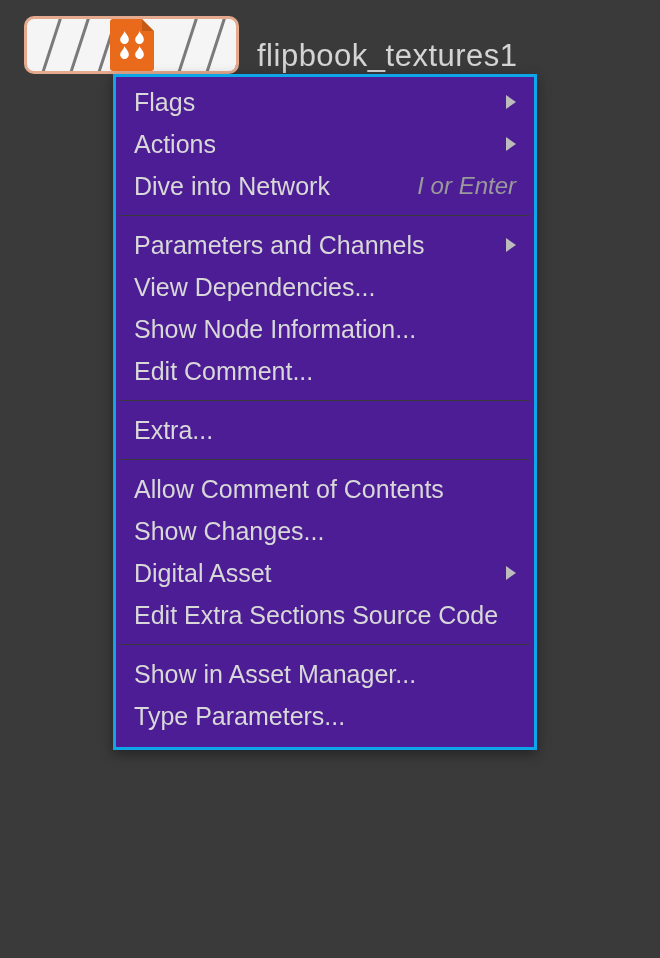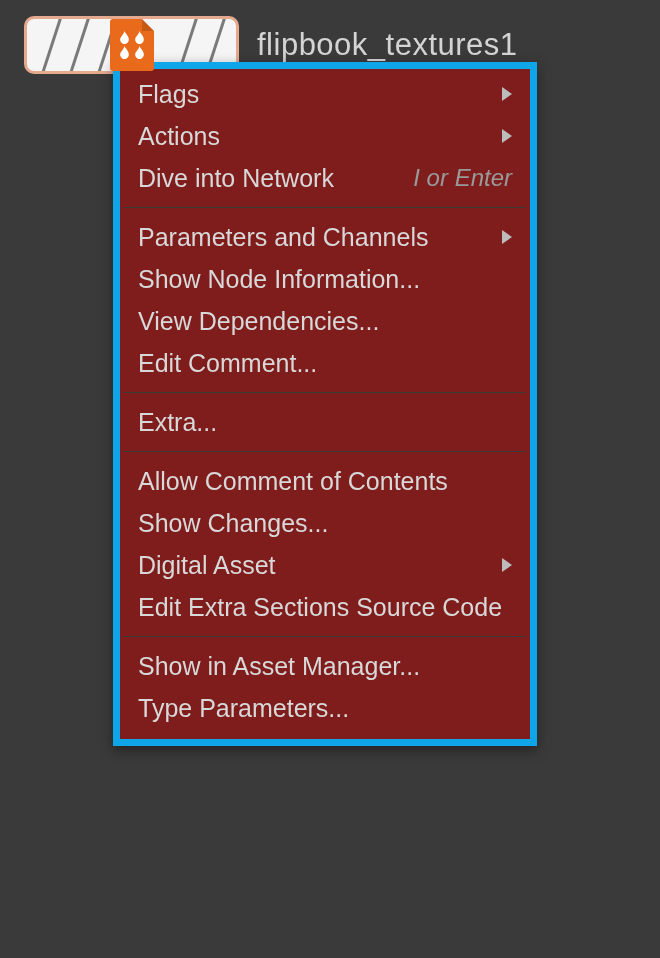--- a/index.html
+++ b/index.html
@@ -9,21 +9,21 @@
     width: 660px;
     height: 958px;
     overflow: hidden;
     position: relative;
   }
   .node {
     position: absolute;
     top: 16px;
     left: 24px;
     display: flex;
-    align-items: center;
+    align-items: flex-end;
     gap: 18px;
   }
   .node-tile {
     width: 215px;
     height: 58px;
     background: #f5f5f5;
     border: 3px solid #e5a98e;
     border-radius: 10px;
     display: flex;
     align-items: center;
@@ -76,25 +76,25 @@
     position: relative;
   }
   .flame svg { display:block; }
   .node-label {
     color: #d4d4d4;
     font-size: 31px;
     letter-spacing: 0.5px;
   }
   .context-menu {
     position: absolute;
-    top: 62px;
+    top: 74px;
     left: 113px;
     width: 424px;
-    background: #7f1d1d;
-    border: 7px solid #0ea5e9;
+    background: #4c1d95;
+    border: 3px solid #0ea5e9;
     box-shadow: 0 4px 12px rgba(0,0,0,0.4);
     padding: 4px 0 10px 0;
   }
   .menu-item {
     display: flex;
     align-items: center;
     justify-content: space-between;
     padding: 6px 18px 6px 18px;
     color: #d8d8d8;
     font-size: 25px;
@@ -175,26 +175,26 @@
     <span class="shortcut">I or Enter</span>
   </div>
 
   <div class="separator"></div>
 
   <div class="menu-item">
     <span>Parameters and Channels</span>
     <span class="arrow"></span>
   </div>
   <div class="menu-item">
+    <span>View Dependencies...</span>
+  </div>
+  <div class="menu-item">
     <span>Show Node Information...</span>
   </div>
   <div class="menu-item">
-    <span>View Dependencies...</span>
-  </div>
-  <div class="menu-item">
     <span>Edit Comment...</span>
   </div>
 
   <div class="separator"></div>
 
   <div class="menu-item">
     <span>Extra...</span>
   </div>
 
   <div class="separator"></div>

